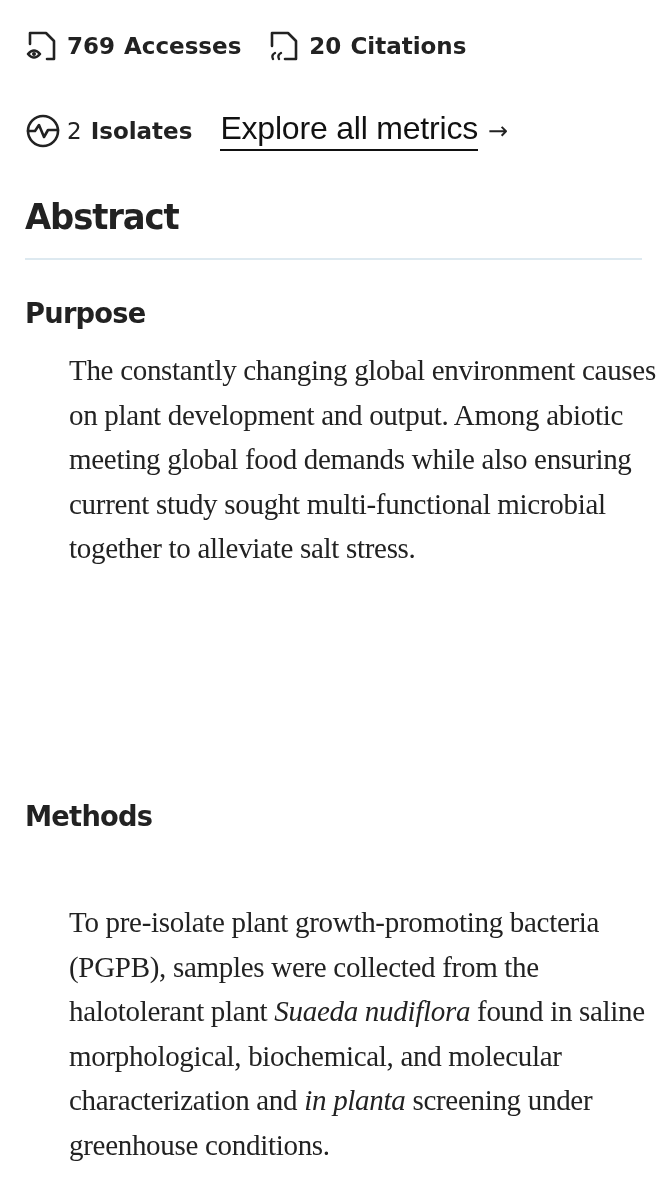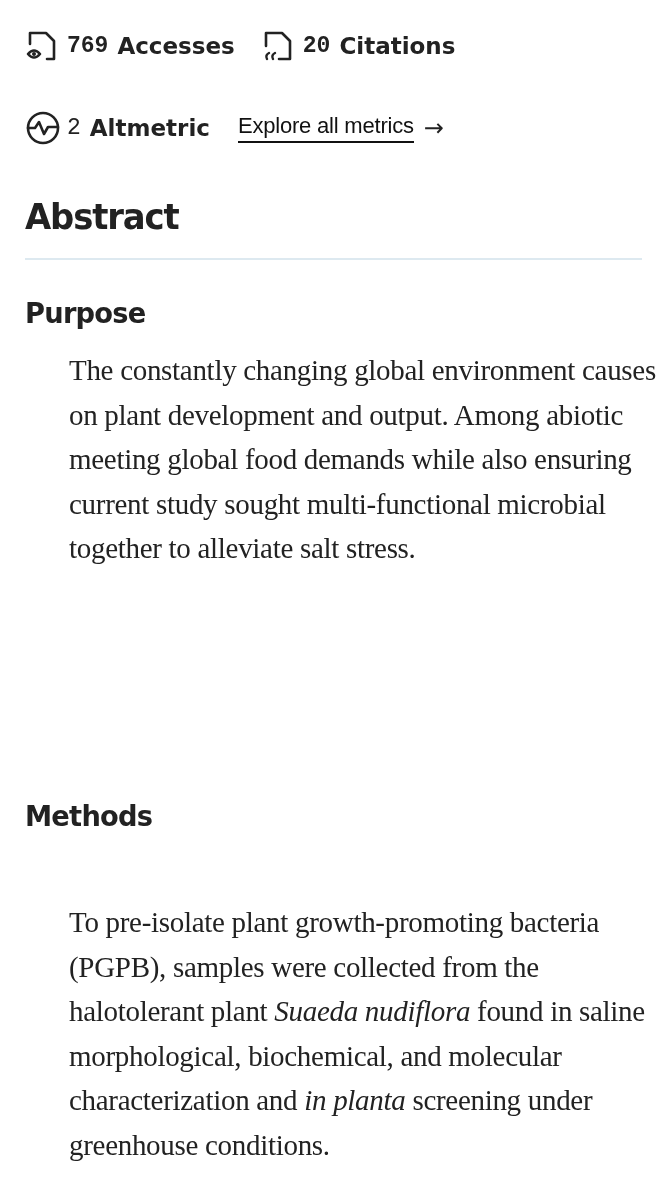--- a/index.html
+++ b/index.html
@@ -3,24 +3,24 @@
 <meta charset="utf-8">
 <style>
   html, body { margin: 0; padding: 0; background: #ffffff; }
   body { width: 660px; height: 1200px; overflow: hidden; color: #222222; }
   .page { padding: 0 24px 0 25px; position: relative; }
   .metrics-row { display: flex; align-items: center; font-family: "DejaVu Sans", sans-serif; font-size: 23px; color: #222; }
   .row1 { position: absolute; top: 28px; left: 25px; }
   .row2 { position: absolute; top: 110px; left: 25px; }
   .metric { display: flex; align-items: center; margin-right: 26px; }
   .metric svg { width: 36px; height: 36px; margin-right: 6px; }
-  .num { font-weight: bold; margin-right: 9px; font-family: Liberation Mono, monospace; }
+  .num { font-weight: bold; margin-right: 9px; }
   .lbl { font-weight: bold; }
   .explore { display: flex; align-items: center; margin-left: 2px; }
-  .explore a { color: #111; text-decoration: none; border-bottom: 2px solid #111; padding-bottom: 2px; font-family: "Liberation Sans", sans-serif; font-size: 22px; letter-spacing: -0.2px; }
+  .explore a { color: #111; text-decoration: none; border-bottom: 2px solid #111; padding-bottom: 2px; font-family: "Liberation Sans", sans-serif; font-size: 32px; letter-spacing: -0.2px; }
   .explore .arrow { margin-left: 10px; font-size: 24px; }
   h2.abstract { position: absolute; top: 196px; left: 25px; margin: 0; font-family: "DejaVu Sans", sans-serif; font-weight: bold; font-size: 36px; letter-spacing: -1.2px; color: #222; transform: scaleX(0.94); transform-origin: left; }
   .divider { position: absolute; top: 258px; left: 25px; width: 617px; height: 2px; background: #dde9f0; }
   h3 { margin: 0; font-family: "DejaVu Sans", sans-serif; font-weight: bold; font-size: 29px; letter-spacing: -0.8px; color: #222; transform: scaleX(0.94); transform-origin: left; }
   .sec-purpose-h { position: absolute; top: 296px; left: 25px; }
   .sec-methods-h { position: absolute; top: 799px; left: 25px; }
   .para { position: absolute; left: 25px; width: 625px; font-family: "Liberation Serif", serif; font-size: 29px; line-height: 44.5px; color: #222; letter-spacing: -0.3px; margin-left: 44px; }
   .p-purpose { top: 348px; }
   .p-methods { top: 900px; }
   .line { display: block; white-space: nowrap; }
@@ -51,21 +51,21 @@
     </div>
   </div>
 
   <div class="metrics-row row2">
     <div class="metric">
       <svg viewBox="0 0 36 36" fill="none" stroke="#222" stroke-width="2.6" stroke-linejoin="round" stroke-linecap="round">
         <circle cx="18" cy="18" r="15"></circle>
         <path d="M3 18 H10 L14 12 L19 24 L23 17 H33"></path>
       </svg>
       <span class="num" style="font-weight:normal;">2</span>
-      <span class="lbl">Altmetric</span>
+      <span class="lbl">Isolates</span>
     </div>
     <div class="explore">
       <a href="#">Explore all metrics</a>
       <span class="arrow">→</span>
     </div>
   </div>
 
   <h2 class="abstract">Abstract</h2>
   <div class="divider"></div>
 

